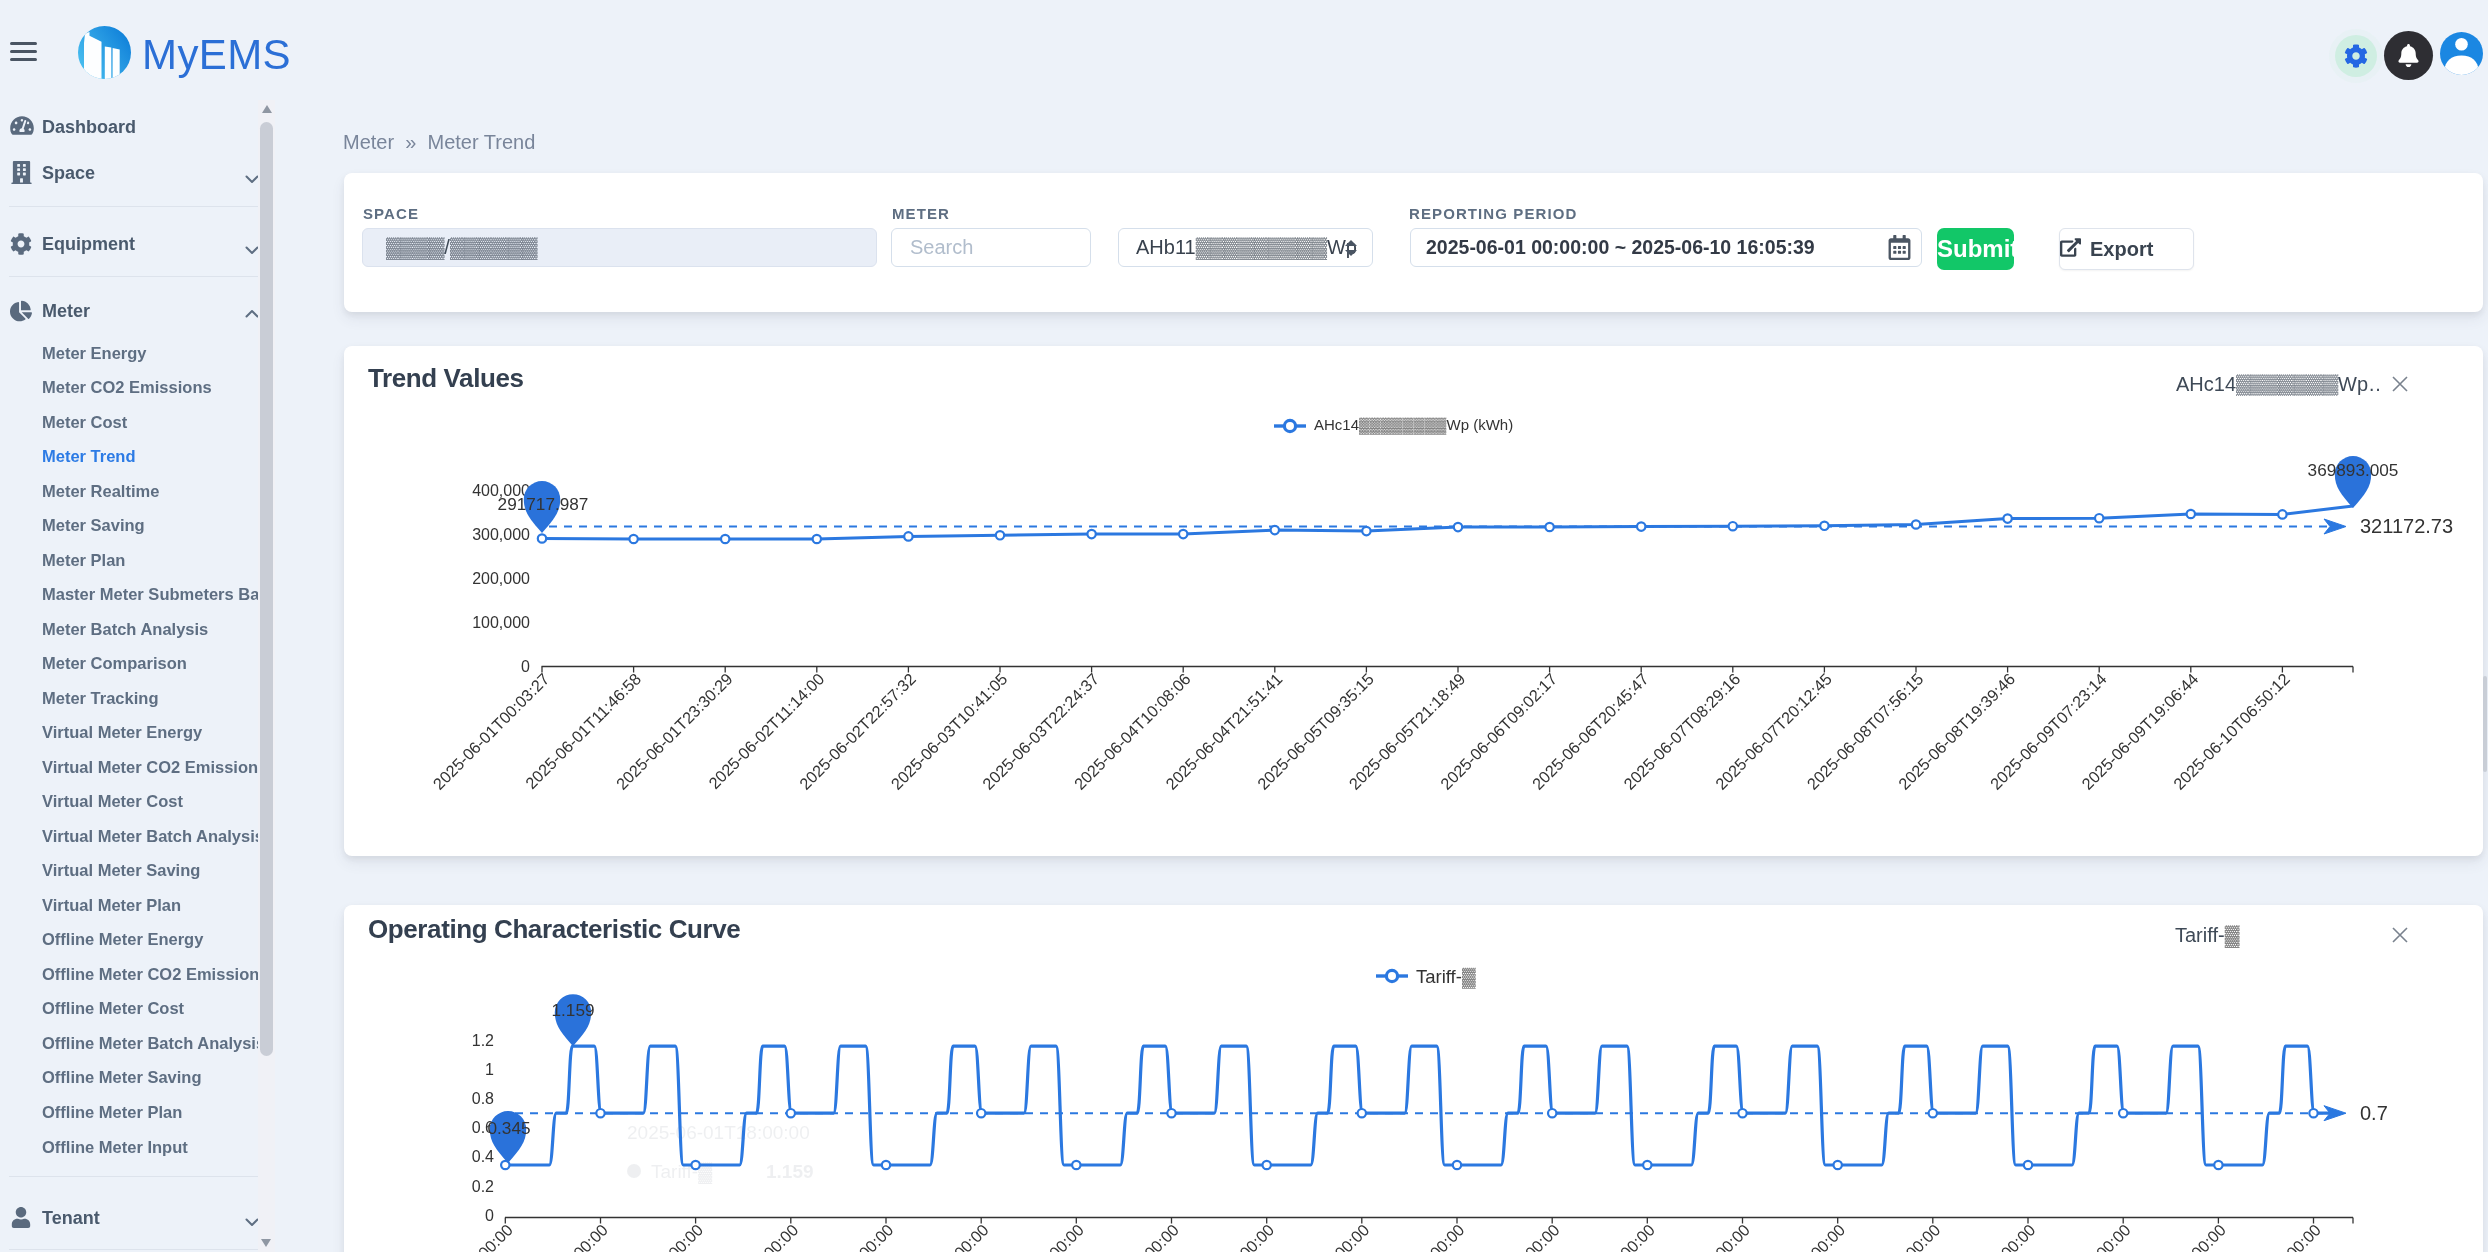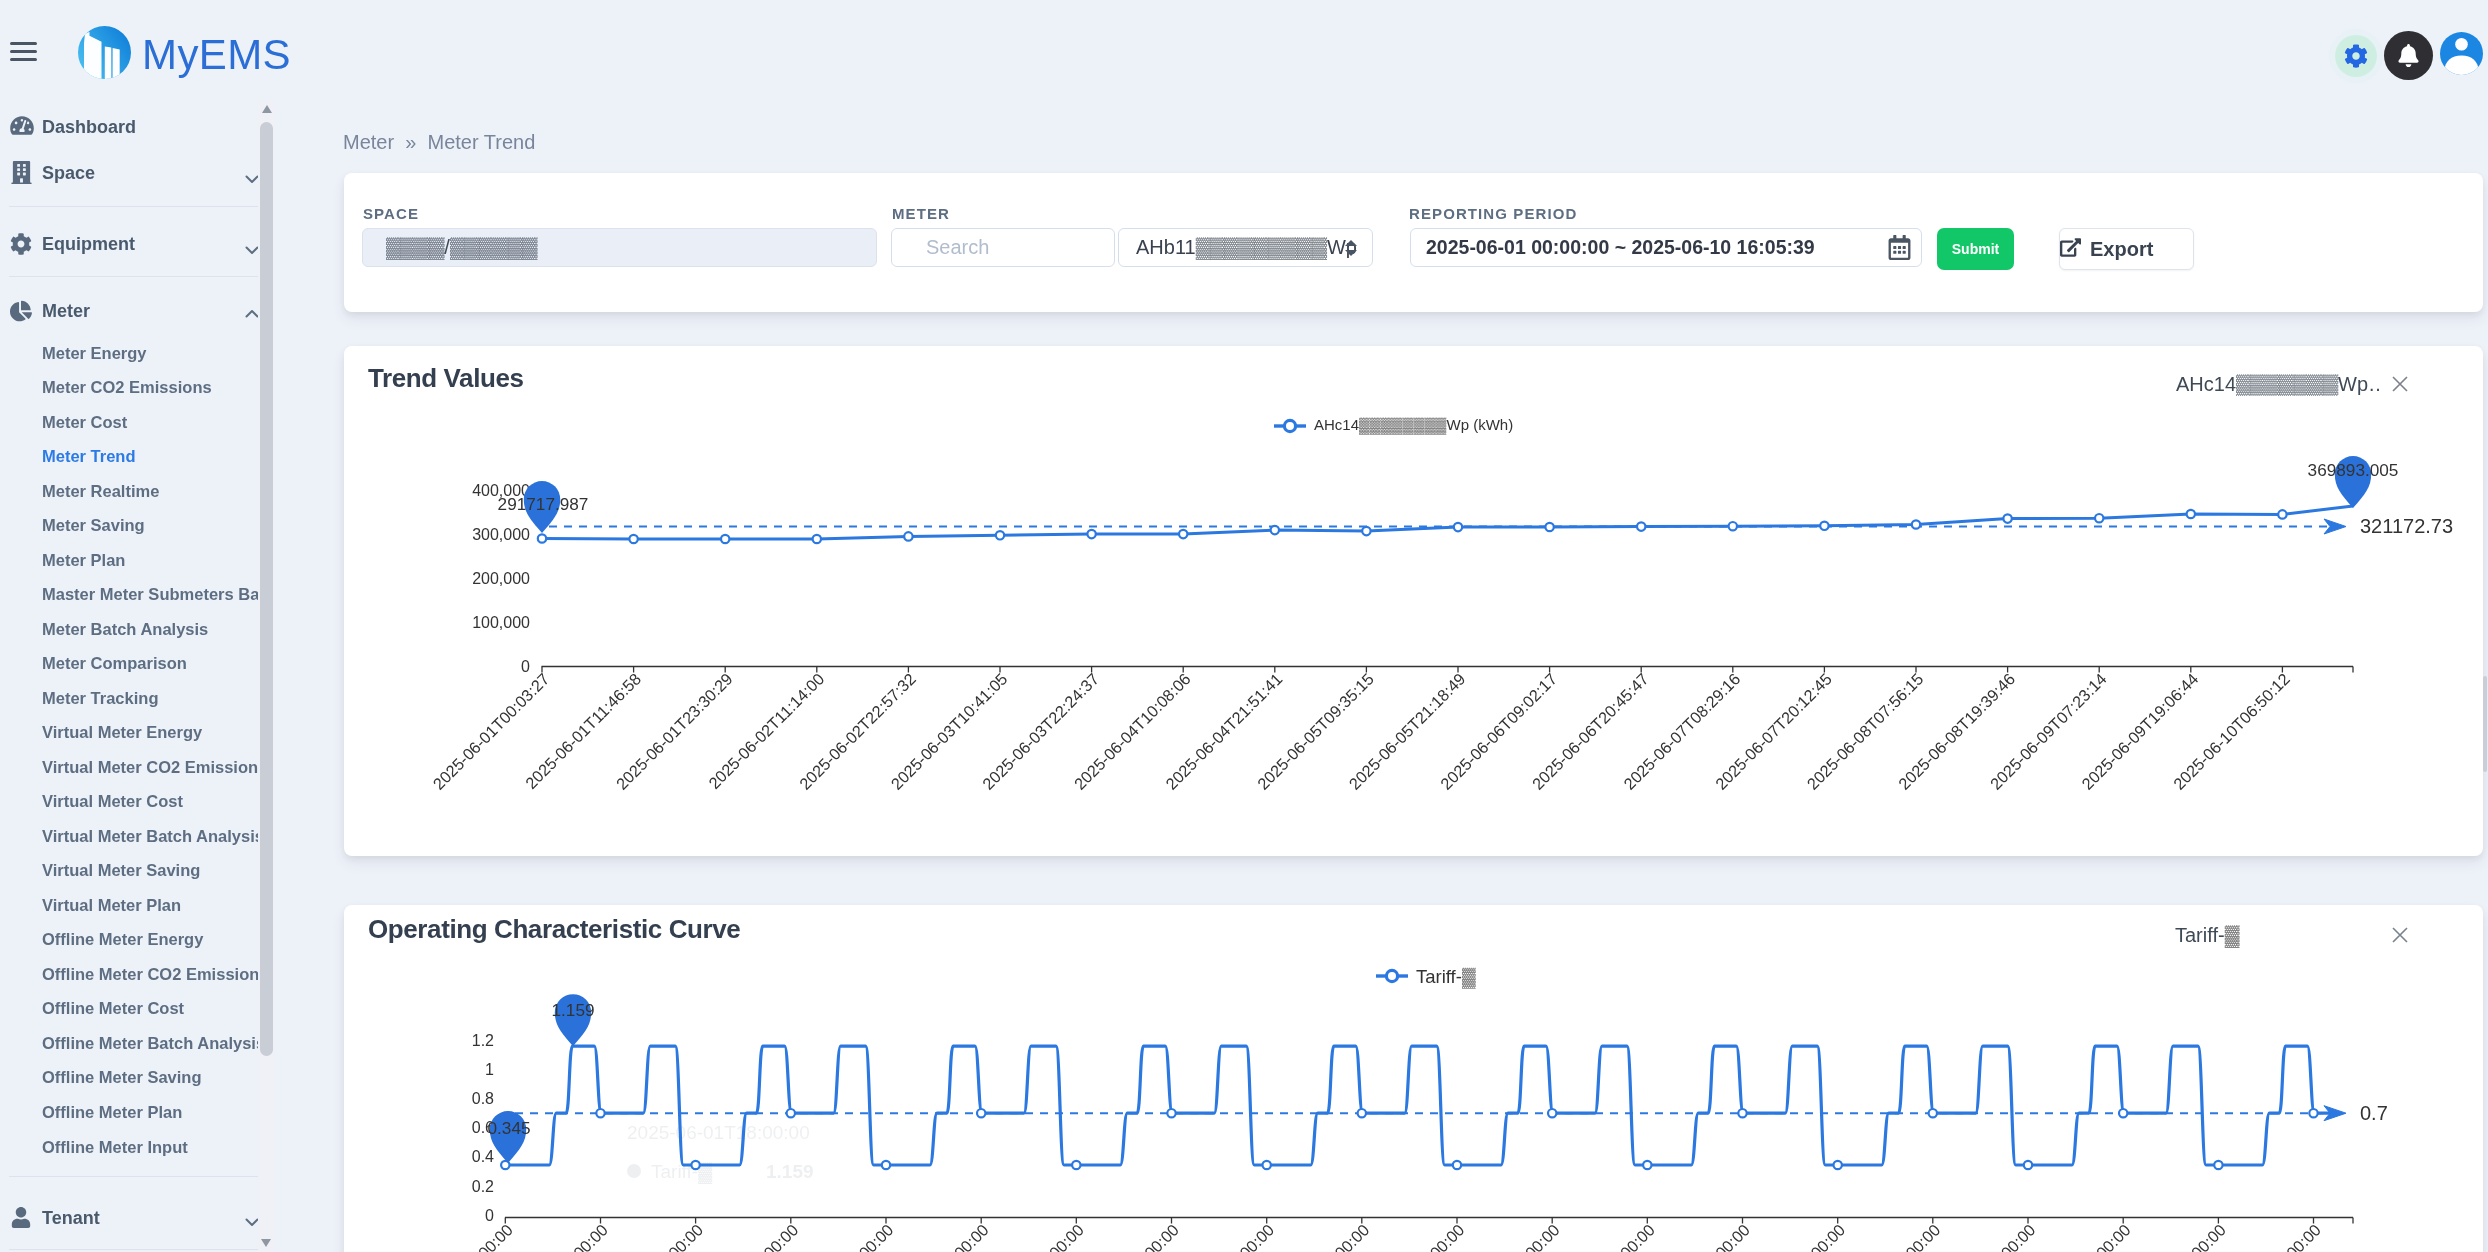--- a/index.html
+++ b/index.html
@@ -126,31 +126,31 @@
 <div style="width:0;height:0;border-left:5.5px solid transparent;border-right:5.5px solid transparent;border-bottom:8px solid #8f97a3;margin:5px auto 0"></div>
 <div style="position:absolute;left:2px;top:22px;width:13px;height:934px;background:#c9cdd6;border-radius:7px"></div>
 <div style="position:absolute;bottom:5px;left:3px;width:0;height:0;border-left:5.5px solid transparent;border-right:5.5px solid transparent;border-top:8px solid #8f97a3"></div>
 </div>
 <div class="abs" style="left:343px;top:131px;font-size:20px;color:#79859a">Meter &nbsp;»&nbsp; Meter Trend</div>
 <div class="card" style="top:173px;height:139px"></div>
 <div class="lab" style="left:363px;top:205px">SPACE</div>
 <div class="lab" style="left:892px;top:205px">METER</div>
 <div class="lab" style="left:1409px;top:205px">REPORTING PERIOD</div>
 <div class="inp" style="left:362px;width:515px;background:#e9eef7;border:1px solid #dbe2ee;color:#3f4a57;line-height:37px;padding-left:23px"><span style="color:rgba(63,74,87,.6)">▓▓▓▓</span>/<span style="color:rgba(63,74,87,.6)">▓▓▓▓▓▓</span></div>
-<div class="inp" style="left:891px;width:224px;background:#fff;border:1px solid #d5dfeb;color:#b1bdcc;line-height:37px;padding-left:34px">Search</div>
+<div class="inp" style="left:891px;width:200px;background:#fff;border:1px solid #d5dfeb;color:#b1bdcc;line-height:37px;padding-left:18px">Search</div>
 <div class="inp" style="left:1118px;width:255px;background:#fff;border:1px solid #d5dfeb;color:#39424e;line-height:37px;padding-left:17px">AHb11<span style="color:rgba(57,66,78,.6)">▓▓▓▓▓▓▓▓▓</span>Wp
 <svg style="position:absolute;right:14px;top:10px" width="14" height="19" viewBox="0 0 14 19">
 <path d="M1 7 L7 1 L13 7 Z" fill="#4a5563"></path>
       <path d="M1 11 L7 17 L13 11 Z" fill="#4a5563"></path>
     </svg></div>
 <div class="inp" style="left:1410px;width:512px;background:#fff;border:1px solid #d5dfeb;color:#333a46;font-weight:600;line-height:37px;padding-left:15px;font-size:19.5px">2025-06-01 00:00:00 ~ 2025-06-10 16:05:39
 <div style="position:absolute;right:9px;top:6px"><svg width="25" height="25" viewBox="0 0 448 512">
         <path fill="#4b5663" d="M148 288h-40c-6.6 0-12-5.4-12-12v-40c0-6.6 5.4-12 12-12h40c6.6 0 12 5.4 12 12v40c0 6.6-5.4 12-12 12zm108-12v-40c0-6.6-5.4-12-12-12h-40c-6.6 0-12 5.4-12 12v40c0 6.6 5.4 12 12 12h40c6.6 0 12-5.4 12-12zm96 0v-40c0-6.6-5.4-12-12-12h-40c-6.6 0-12 5.4-12 12v40c0 6.6 5.4 12 12 12h40c6.6 0 12-5.4 12-12zm-96 96v-40c0-6.6-5.4-12-12-12h-40c-6.6 0-12 5.4-12 12v40c0 6.6 5.4 12 12 12h40c6.6 0 12-5.4 12-12zm-96 0v-40c0-6.6-5.4-12-12-12h-40c-6.6 0-12 5.4-12 12v40c0 6.6 5.4 12 12 12h40c6.6 0 12-5.4 12-12zm192 0v-40c0-6.6-5.4-12-12-12h-40c-6.6 0-12 5.4-12 12v40c0 6.6 5.4 12 12 12h40c6.6 0 12-5.4 12-12zm96-260v352c0 26.5-21.5 48-48 48H48c-26.5 0-48-21.5-48-48V112c0-26.5 21.5-48 48-48h48V12c0-6.6 5.4-12 12-12h40c6.6 0 12 5.4 12 12v52h128V12c0-6.6 5.4-12 12-12h40c6.6 0 12 5.4 12 12v52h48c26.5 0 48 21.5 48 48zm-48 346V160H48v298c0 3.3 2.7 6 6 6h340c3.3 0 6-2.7 6-6z"></path>
       </svg></div></div>
-<div class="inp" style="left:1937px;width:77px;height:42px;background:#12c768;color:#fff;font-weight:bold;font-size:14px;text-align:center;line-height:42px;border:none;border-radius:7px">Submit</div>
+<div class="inp" style="left:1937px;width:77px;height:42px;background:#12c768;color:#fff;font-weight:bold;font-size:24px;text-align:center;line-height:42px;border:none;border-radius:7px">Submit</div>
 <div class="inp" style="left:2059px;width:135px;height:42px;background:#fff;border:1px solid #dfe4ec;color:#39434f;font-weight:600;font-size:20px;line-height:40px;box-shadow:0 1px 2px rgba(0,0,0,.05)">
 <span style="position:relative;top:2px;margin-right:9px"><svg width="21" height="21" viewBox="0 0 576 512">
         <path fill="#39434f" d="M576 24v127.984c0 21.461-25.96 31.98-40.971 16.971l-35.707-35.709-243.523 243.523c-9.373 9.373-24.568 9.373-33.941 0l-22.627-22.627c-9.373-9.373-9.373-24.569 0-33.941L442.756 76.676l-35.703-35.705C391.982 25.9 402.656 0 424.024 0H552c13.255 0 24 10.745 24 24zM407.029 270.794l-16 16A23.999 23.999 0 0 0 384 303.765V448H64V128h264a24.003 24.003 0 0 0 16.97-7.029l16-16C376.089 89.851 365.381 64 344 64H48C21.49 64 0 85.49 0 112v352c0 26.51 21.49 48 48 48h352c26.51 0 48-21.49 48-48V287.764c0-21.382-25.852-32.09-40.971-16.97z"></path>
       </svg></span>Export</div>
 <div class="card" style="top:346px;height:510px"></div>
 <div class="abs" style="left:368px;top:363px;font-size:26px;font-weight:bold;color:#344050;letter-spacing:-.4px">Trend Values</div>
 <div class="abs" style="left:2176px;top:373px;font-size:20px;color:#3f4a57;width:204px;white-space:nowrap;overflow:hidden">AHc14<span style="color:rgba(63,74,87,.6)">▓▓▓▓▓▓▓</span>Wp…</div>
 <svg class="abs" style="left:2391px;top:375px" width="18" height="18" viewBox="0 0 18 18">
     <path d="M2 2 L16 16 M16 2 L2 16" stroke="#79828e" stroke-width="1.6"></path>
   </svg>

